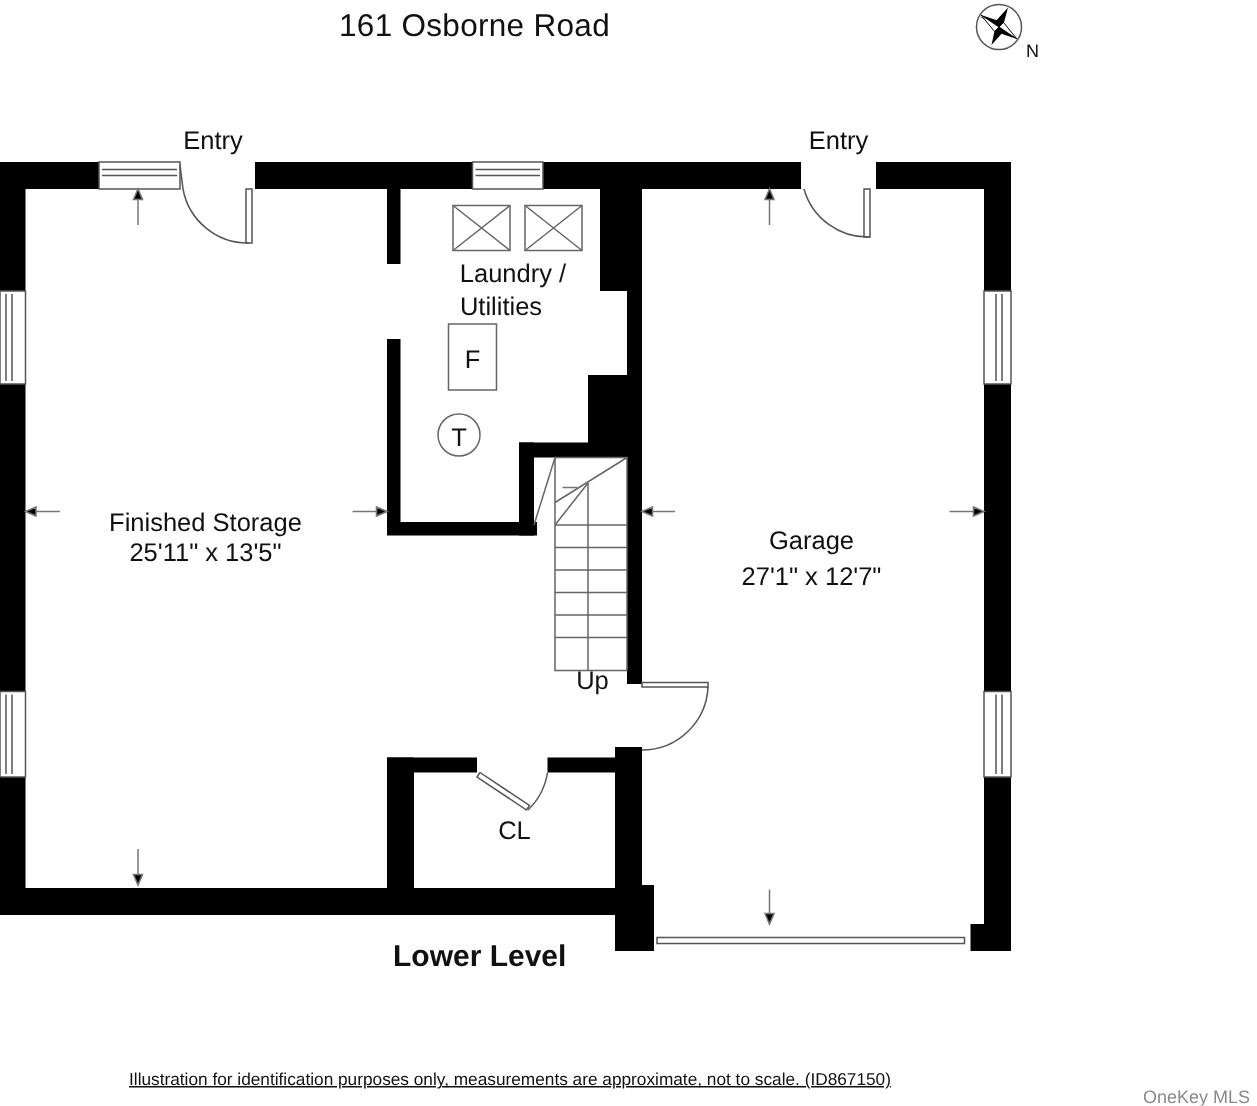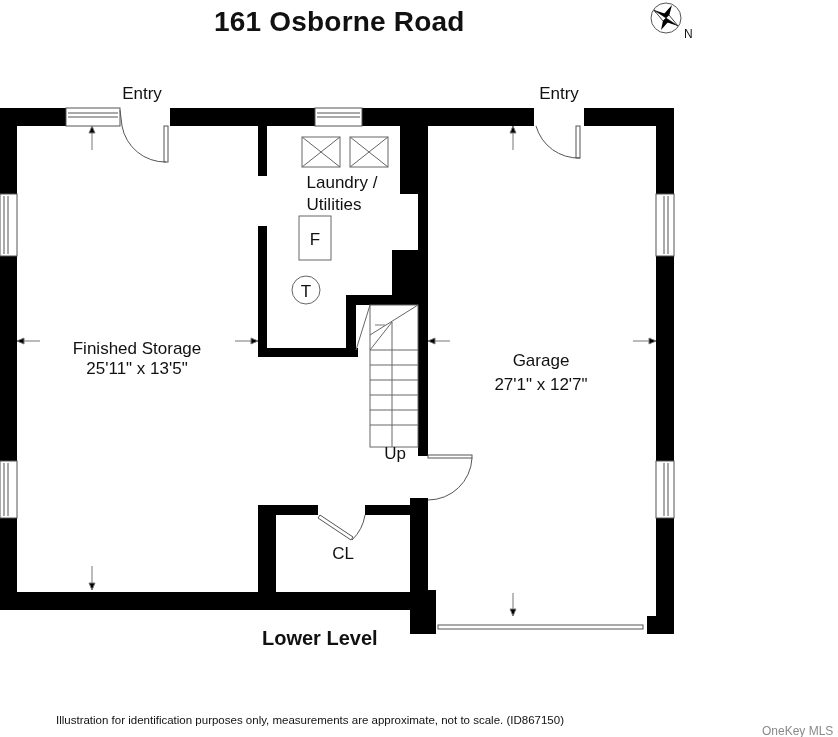--- a/index.html
+++ b/index.html
@@ -1,19 +1,19 @@
 <!DOCTYPE html>
 <html><head>
 <meta charset="utf-8">
 <style>
   html, body { margin: 0; padding: 0; background: #ffffff; }
   body { width: 838px; height: 737px; position: relative; overflow: hidden; font-family: "Liberation Sans", sans-serif; color: #111; }
-  .title { position: absolute; left: 214px; top: 6px; font-size: 28px; font-weight: bold; letter-spacing: 0.2px; }
+  .title { position: absolute; left: 226px; top: 6px; font-size: 21px; font-weight: normal; letter-spacing: 0.2px; }
   .level { position: absolute; left: 262px; top: 627px; font-size: 20px; font-weight: bold; }
-  .disclaimer { position: absolute; left: 56px; top: 714px; font-size: 11.5px; color: #111; }
+  .disclaimer { position: absolute; left: 86px; top: 714px; font-size: 11.5px; color: #111; text-decoration: underline; }
   .watermark { position: absolute; left: 762px; top: 724px; font-size: 12px; color: #8a8a8a; white-space: nowrap; }
   svg.plan { position: absolute; left: 0; top: 0; }
   .lbl { font-family: "Liberation Sans", sans-serif; fill: #111; }
 </style>
 </head>
 <body>
 
 <div class="title">161 Osborne Road</div>
 
 <svg class="plan" width="838" height="737" viewBox="0 0 838 737">

